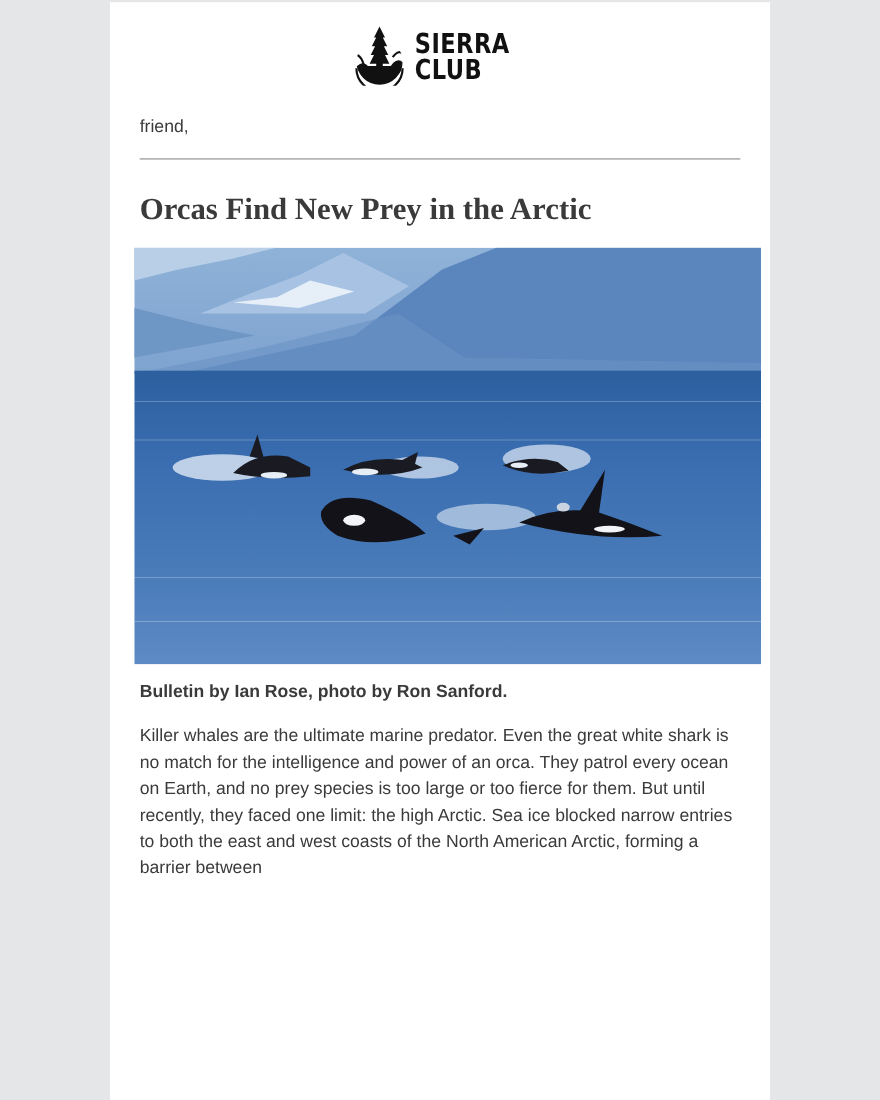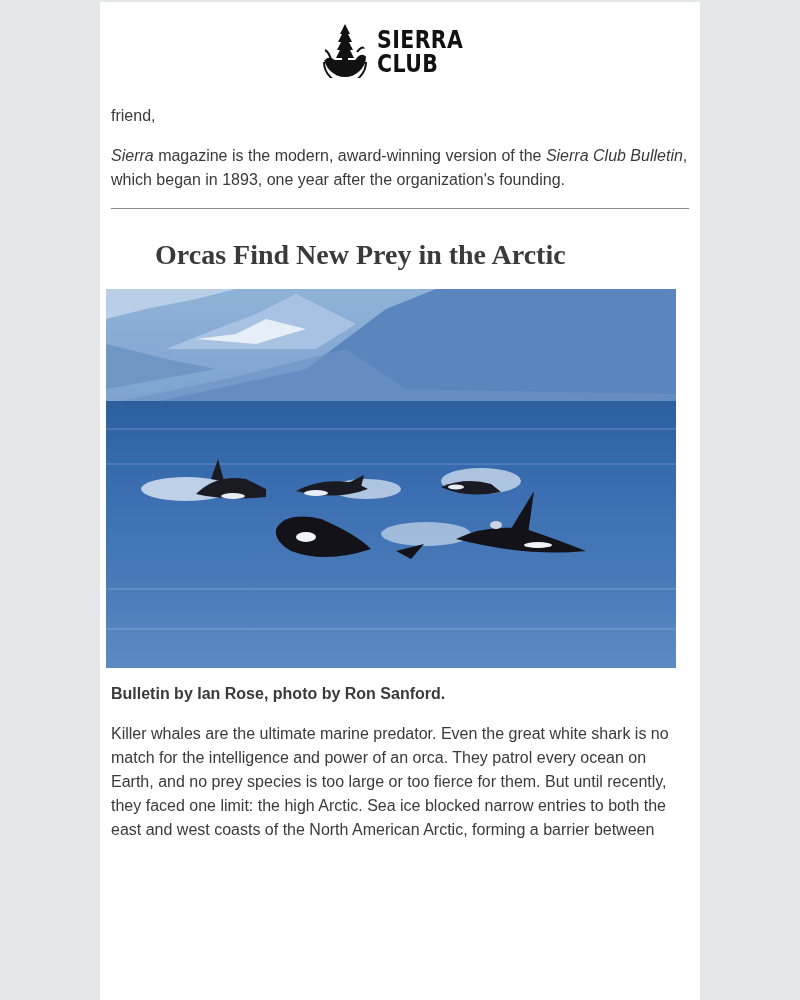--- a/index.html
+++ b/index.html
@@ -5,27 +5,27 @@
   * { box-sizing: border-box; margin: 0; padding: 0; }
   html, body { width: 800px; height: 1000px; overflow: hidden; background: #e5e6e8; }
   body { font-family: "Liberation Sans", sans-serif; color: #3a3a3a; }
   .container {
     position: absolute; left: 100px; top: 2px; width: 600px; height: 1100px;
     background: #ffffff;
   }
   .logo-wrap { height: 96px; display: flex; justify-content: center; align-items: center; padding-top: 4px; }
   .logo { display: flex; align-items: center; gap: 4px; }
   .logo-word { font-family: "DejaVu Sans", sans-serif; font-weight: bold; font-size: 25px; line-height: 24px; color: #111; letter-spacing: 0.5px; transform: scaleX(0.82); transform-origin: left center; }
-  .content { padding: 0 11px; }
+  .content { padding: 0 27px; }
   p { font-size: 16px; line-height: 24px; color: #3a3a3a; margin-bottom: 16px; }
   p.greeting { margin-top: 6px; }
   p.bold { font-weight: bold; }
   em { font-style: italic; }
   hr.divider { border: none; border-top: 1px solid #8a8a8a; margin: 14px 0 30px 0; }
-  h2.title { font-family: "Liberation Serif", serif; font-weight: bold; font-size: 28px; line-height: 32px; color: #3a3a3a; margin-bottom: 18px; margin-left: 44px; }
+  h2.title { font-family: "Liberation Serif", serif; font-weight: bold; font-size: 28px; line-height: 32px; color: #3a3a3a; margin-bottom: 18px; }
   .hero { margin: 0 -5px; width: 570px; height: 379px; position: relative; overflow: hidden; }
   .hero svg { display: block; }
   p.credit { margin-top: 14px; font-weight: bold; }
 </style>
 </head>
 <body>
 
 <div class="container">
   <div class="logo-wrap">
     <div class="logo">
@@ -50,21 +50,20 @@
       <div>
         <div class="logo-word">SIERRA</div>
         <div class="logo-word">CLUB</div>
       </div>
     </div>
   </div>
 
   <div class="content">
     <p class="greeting">friend,</p>
 
-    <p><em>Sierra</em><span> magazine is the modern, award-winning version of the </span><em>Sierra Club Bulletin</em><span>, which began in 1893, one year after the organization's founding.</span></p>
 
 
 
     <hr class="divider">
 
     <h2 class="title">Orcas Find New Prey in the Arctic</h2>
 
     <div class="hero" aria-label="Pod of orcas swimming in blue water with mountains in the background">
       <svg width="570" height="379" viewBox="0 0 570 379">
         <defs>

